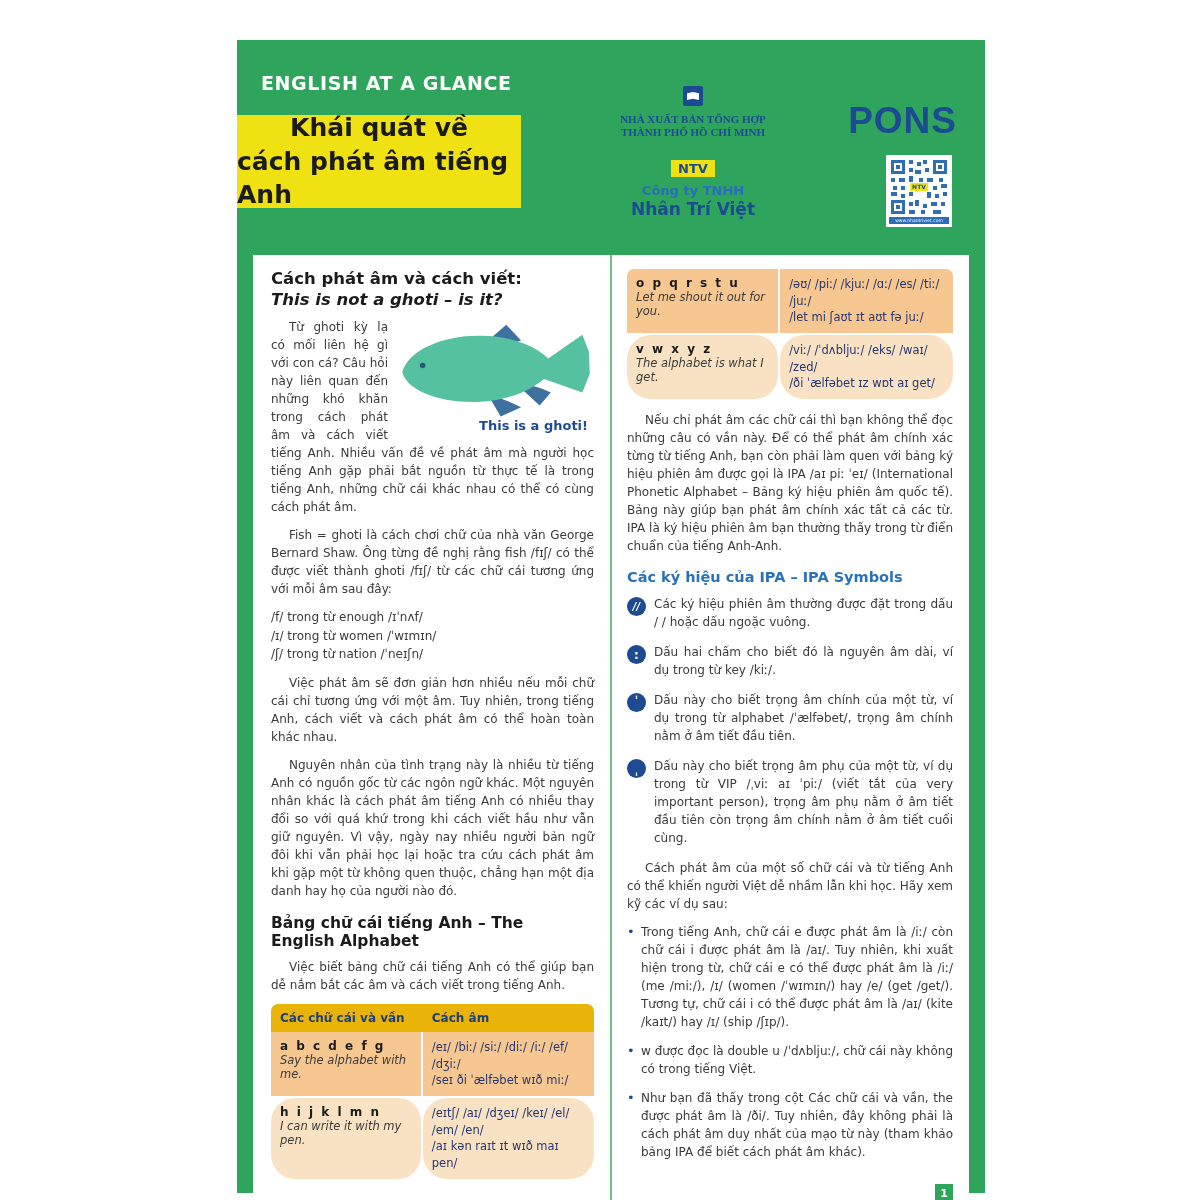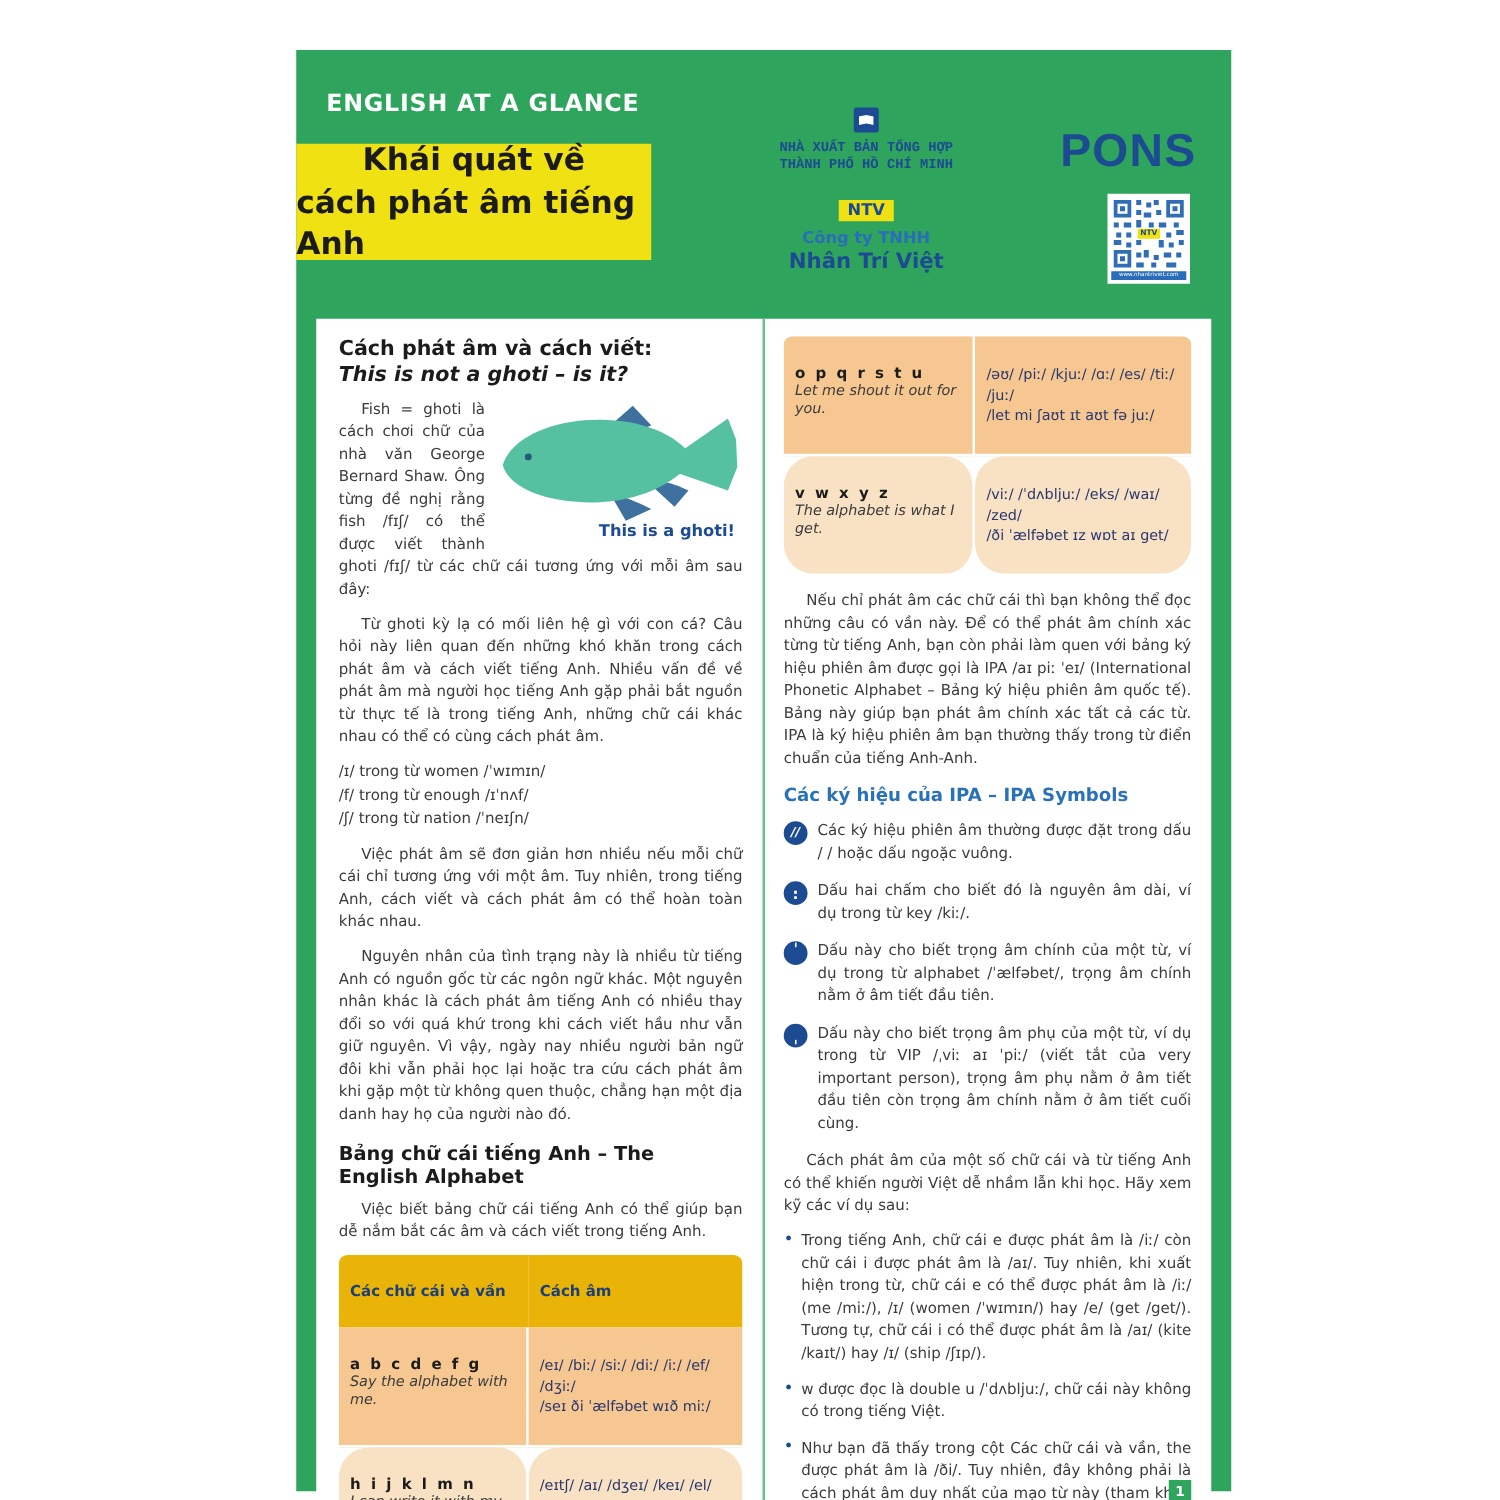--- a/index.html
+++ b/index.html
@@ -10,21 +10,21 @@
   .page{position:absolute;left:237px;top:40px;width:748px;height:1153px;background:#2ea45d;}
 
   
   .series-title{position:absolute;left:24px;top:32px;color:#ffffff;font-size:19px;font-weight:bold;letter-spacing:0.6px;}
   .title-box{position:absolute;left:0;top:75px;width:284px;height:93px;background:#f0e112;display:flex;flex-direction:column;align-items:center;justify-content:center;line-height:1.35;}
   .title-box div{color:#1b1b1b;font-size:25px;font-weight:bold;}
 
   .pub-block{position:absolute;left:345px;top:46px;width:222px;text-align:center;color:#1c4b92;}
   .pub-logo{display:inline-block;width:20px;height:20px;background:#1c4b92;border-radius:2px;position:relative;}
   .pub-logo::after{content:"";position:absolute;left:4px;top:6px;width:12px;height:8px;background:#ffffff;clip-path:polygon(0 15%,50% 0,100% 15%,100% 100%,50% 85%,0 100%);}
-  .pub-line{font-family:Liberation Mono, monospace;font-weight:bold;font-size:11px;margin-top:3px;}
+  .pub-line{font-family:Liberation Serif, serif;font-weight:bold;font-size:11px;margin-top:3px;}
   .ntv-badge{display:inline-block;margin-top:22px;background:#f0e112;color:#1c4b92;font-weight:bold;font-size:13px;padding:1px 7px;}
   .company1{color:#2a6db8;font-weight:bold;font-size:13px;margin-top:6px;}
   .company2{color:#1c4b92;font-weight:bold;font-size:17px;margin-top:1px;}
 
   .pons{position:absolute;right:28px;top:60px;color:#1c4b92;font-size:37px;font-weight:bold;letter-spacing:1px;font-family:"Liberation Sans",sans-serif;}
 
   .qr-wrap{position:absolute;right:33px;top:115px;width:66px;background:#ffffff;padding:3px 3px 0 3px;}
   .qr-wrap svg{display:block;width:60px;height:58px;}
   .qr-caption{background:#2a6db8;color:#ffffff;font-size:4.5px;text-align:center;padding:1px 0;margin:1px -0px 3px 0;white-space:nowrap;overflow:hidden;}
   .qr-center-badge{position:absolute;left:50%;top:44%;transform:translate(-50%,-50%);background:#f0e112;color:#1c4b92;font-size:6px;font-weight:bold;padding:0 2px;line-height:8px;}
@@ -44,21 +44,21 @@
   .fish-float svg{display:block;width:196px;height:104px;}
   .fish-caption{color:#1c4b92;font-weight:bold;font-size:13px;margin-top:-6px;margin-right:6px;}
 
   .examples{margin:2px 0 10px 0;}
   .examples div{color:#3b3b3b;font-size:12px;line-height:1.55;}
 
   .sec-head{color:#1b1b1b;font-size:15.5px;font-weight:bold;margin:14px 4px 8px 0;}
 
   
   .ab-table{width:100%;border-collapse:separate;border-spacing:0;border-radius:7px;overflow:hidden;margin-top:4px;}
-  .ab-table td,.ab-table th{font-size:11.5px;padding:22px 9px;vertical-align:top;text-align:left;}
+  .ab-table td,.ab-table th{font-size:11.5px;padding:7px 9px;vertical-align:top;text-align:left;}
   .ab-table th{background:#eab308;color:#1c3f77;font-weight:bold;font-size:12px;}
   .row-a td{background:#f6c791;}
   .row-b td{background:#f9e2c4;border-radius:24px;}
   .ab-table tr td{border-bottom:2px solid #ffffff;}
   .ab-table tr:last-child td{border-bottom:none;}
   .ab-table td:first-child{border-right:2px solid #ffffff;width:47%;}
   .letters{font-weight:bold;color:#1b1b1b;letter-spacing:2px;font-size:12px;}
   .sentence{font-style:italic;color:#3b3b3b;}
   .ipa{color:#27366f;line-height:1.45;}
 
@@ -164,26 +164,26 @@
             <path d="M92,26 L116,5 L132,22 Q112,30 92,26 Z" fill="#3f719e"></path>
             <path d="M96,80 L110,104 L132,94 Q112,84 96,80 Z" fill="#3f719e"></path>
             <path d="M128,70 L152,92 L164,78 Q144,68 128,70 Z" fill="#3f719e"></path>
             <path d="M152,48 L198,16 L205,34 L206,58 L198,78 L152,62 Z" fill="#55c1a1"></path>
             <path d="M4,56 C12,30 52,16 90,17 C132,18 158,34 168,50 C158,68 128,86 88,88 C48,90 10,78 4,56 Z" fill="#55c1a1"></path>
             <circle cx="26" cy="49" r="3" fill="#2a5a78"></circle>
           </svg>
           <div class="fish-caption">This is a ghoti!</div>
         </div>
 
+        <p class="indent">Từ ghoti kỳ lạ có mối liên hệ gì với con cá? Câu hỏi này liên quan đến những khó khăn trong cách phát âm và cách viết tiếng Anh. Nhiều vấn đề về phát âm mà người học tiếng Anh gặp phải bắt nguồn từ thực tế là trong tiếng Anh, những chữ cái khác nhau có thể có cùng cách phát âm.</p>
         <p class="indent" style="clear:none;">Fish = ghoti là cách chơi chữ của nhà văn George Bernard Shaw. Ông từng đề nghị rằng fish /fɪʃ/ có thể được viết thành ghoti /fɪʃ/ từ các chữ cái tương ứng với mỗi âm sau đây:</p>
-        <p class="indent">Từ ghoti kỳ lạ có mối liên hệ gì với con cá? Câu hỏi này liên quan đến những khó khăn trong cách phát âm và cách viết tiếng Anh. Nhiều vấn đề về phát âm mà người học tiếng Anh gặp phải bắt nguồn từ thực tế là trong tiếng Anh, những chữ cái khác nhau có thể có cùng cách phát âm.</p>
 
         <div class="examples">
+          <div>/f/ trong từ enough /ɪˈnʌf/</div>
           <div>/ɪ/ trong từ women /ˈwɪmɪn/</div>
-          <div>/f/ trong từ enough /ɪˈnʌf/</div>
           <div>/ʃ/ trong từ nation /ˈneɪʃn/</div>
         </div>
 
         <p class="indent">Việc phát âm sẽ đơn giản hơn nhiều nếu mỗi chữ cái chỉ tương ứng với một âm. Tuy nhiên, trong tiếng Anh, cách viết và cách phát âm có thể hoàn toàn khác nhau.</p>
         <p class="indent">Nguyên nhân của tình trạng này là nhiều từ tiếng Anh có nguồn gốc từ các ngôn ngữ khác. Một nguyên nhân khác là cách phát âm tiếng Anh có nhiều thay đổi so với quá khứ trong khi cách viết hầu như vẫn giữ nguyên. Vì vậy, ngày nay nhiều người bản ngữ đôi khi vẫn phải học lại hoặc tra cứu cách phát âm khi gặp một từ không quen thuộc, chẳng hạn một địa danh hay họ của người nào đó.</p>
 
         <div class="sec-head">Bảng chữ cái tiếng Anh – The English Alphabet</div>
         <p class="indent">Việc biết bảng chữ cái tiếng Anh có thể giúp bạn dễ nắm bắt các âm và cách viết trong tiếng Anh.</p>
 
         <table class="ab-table">

